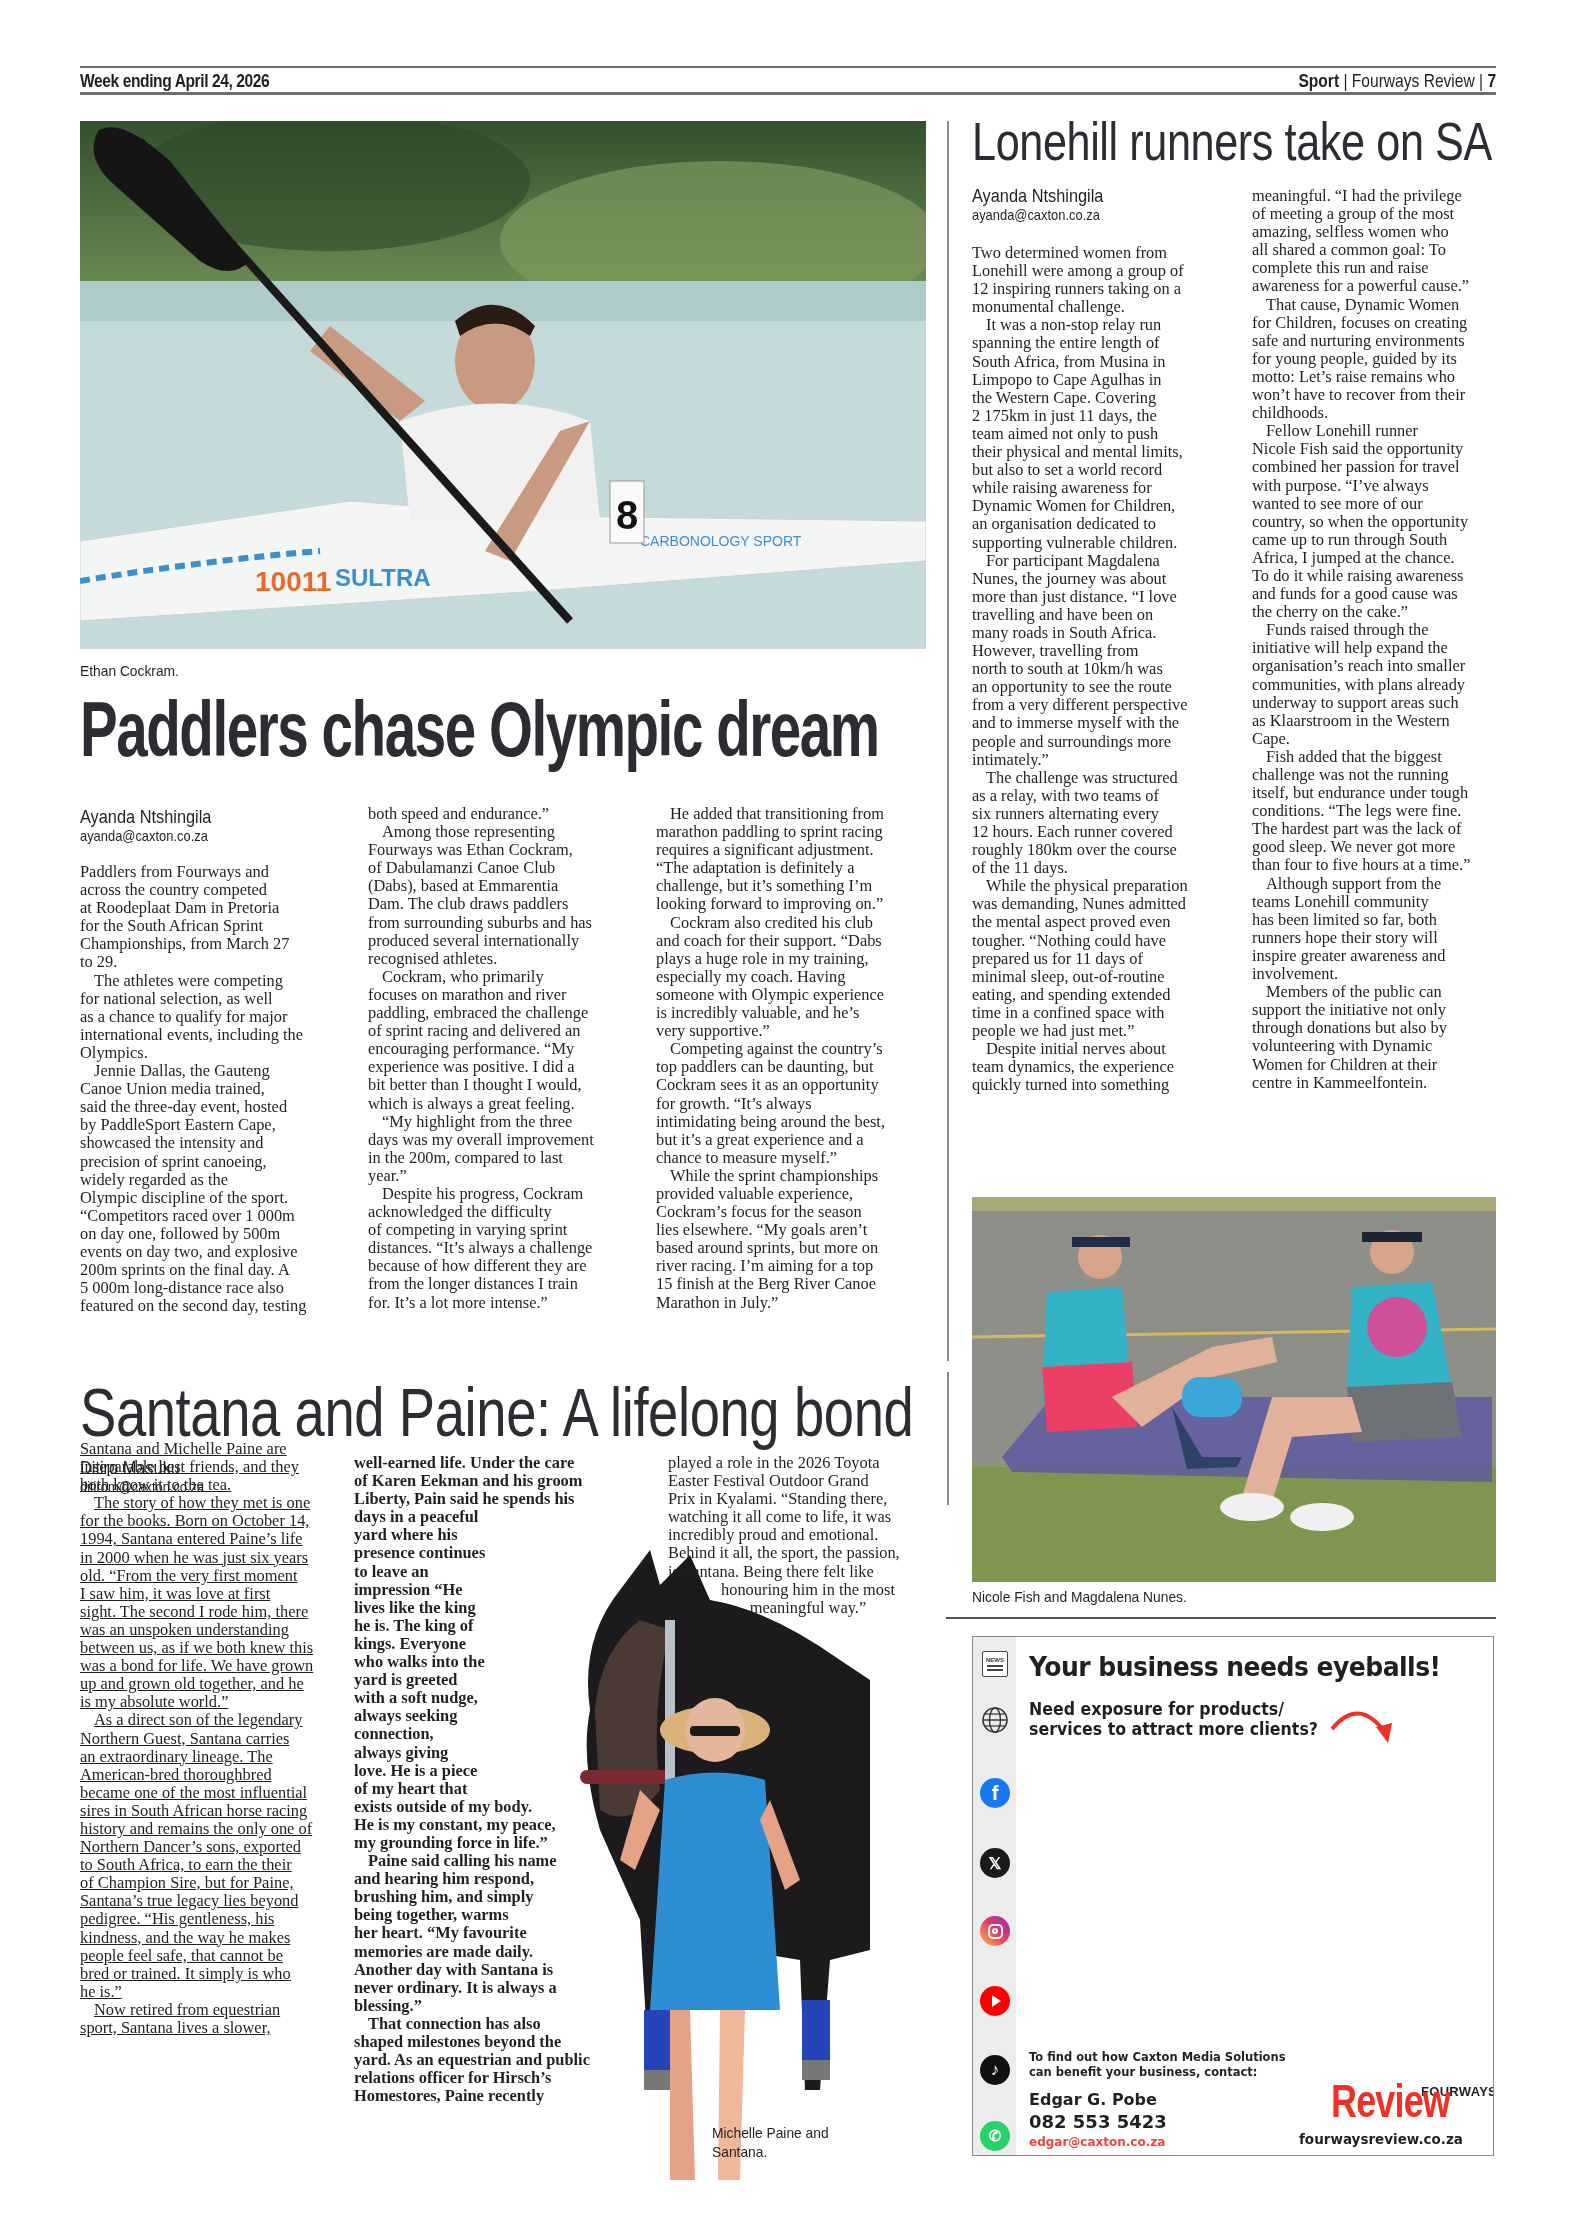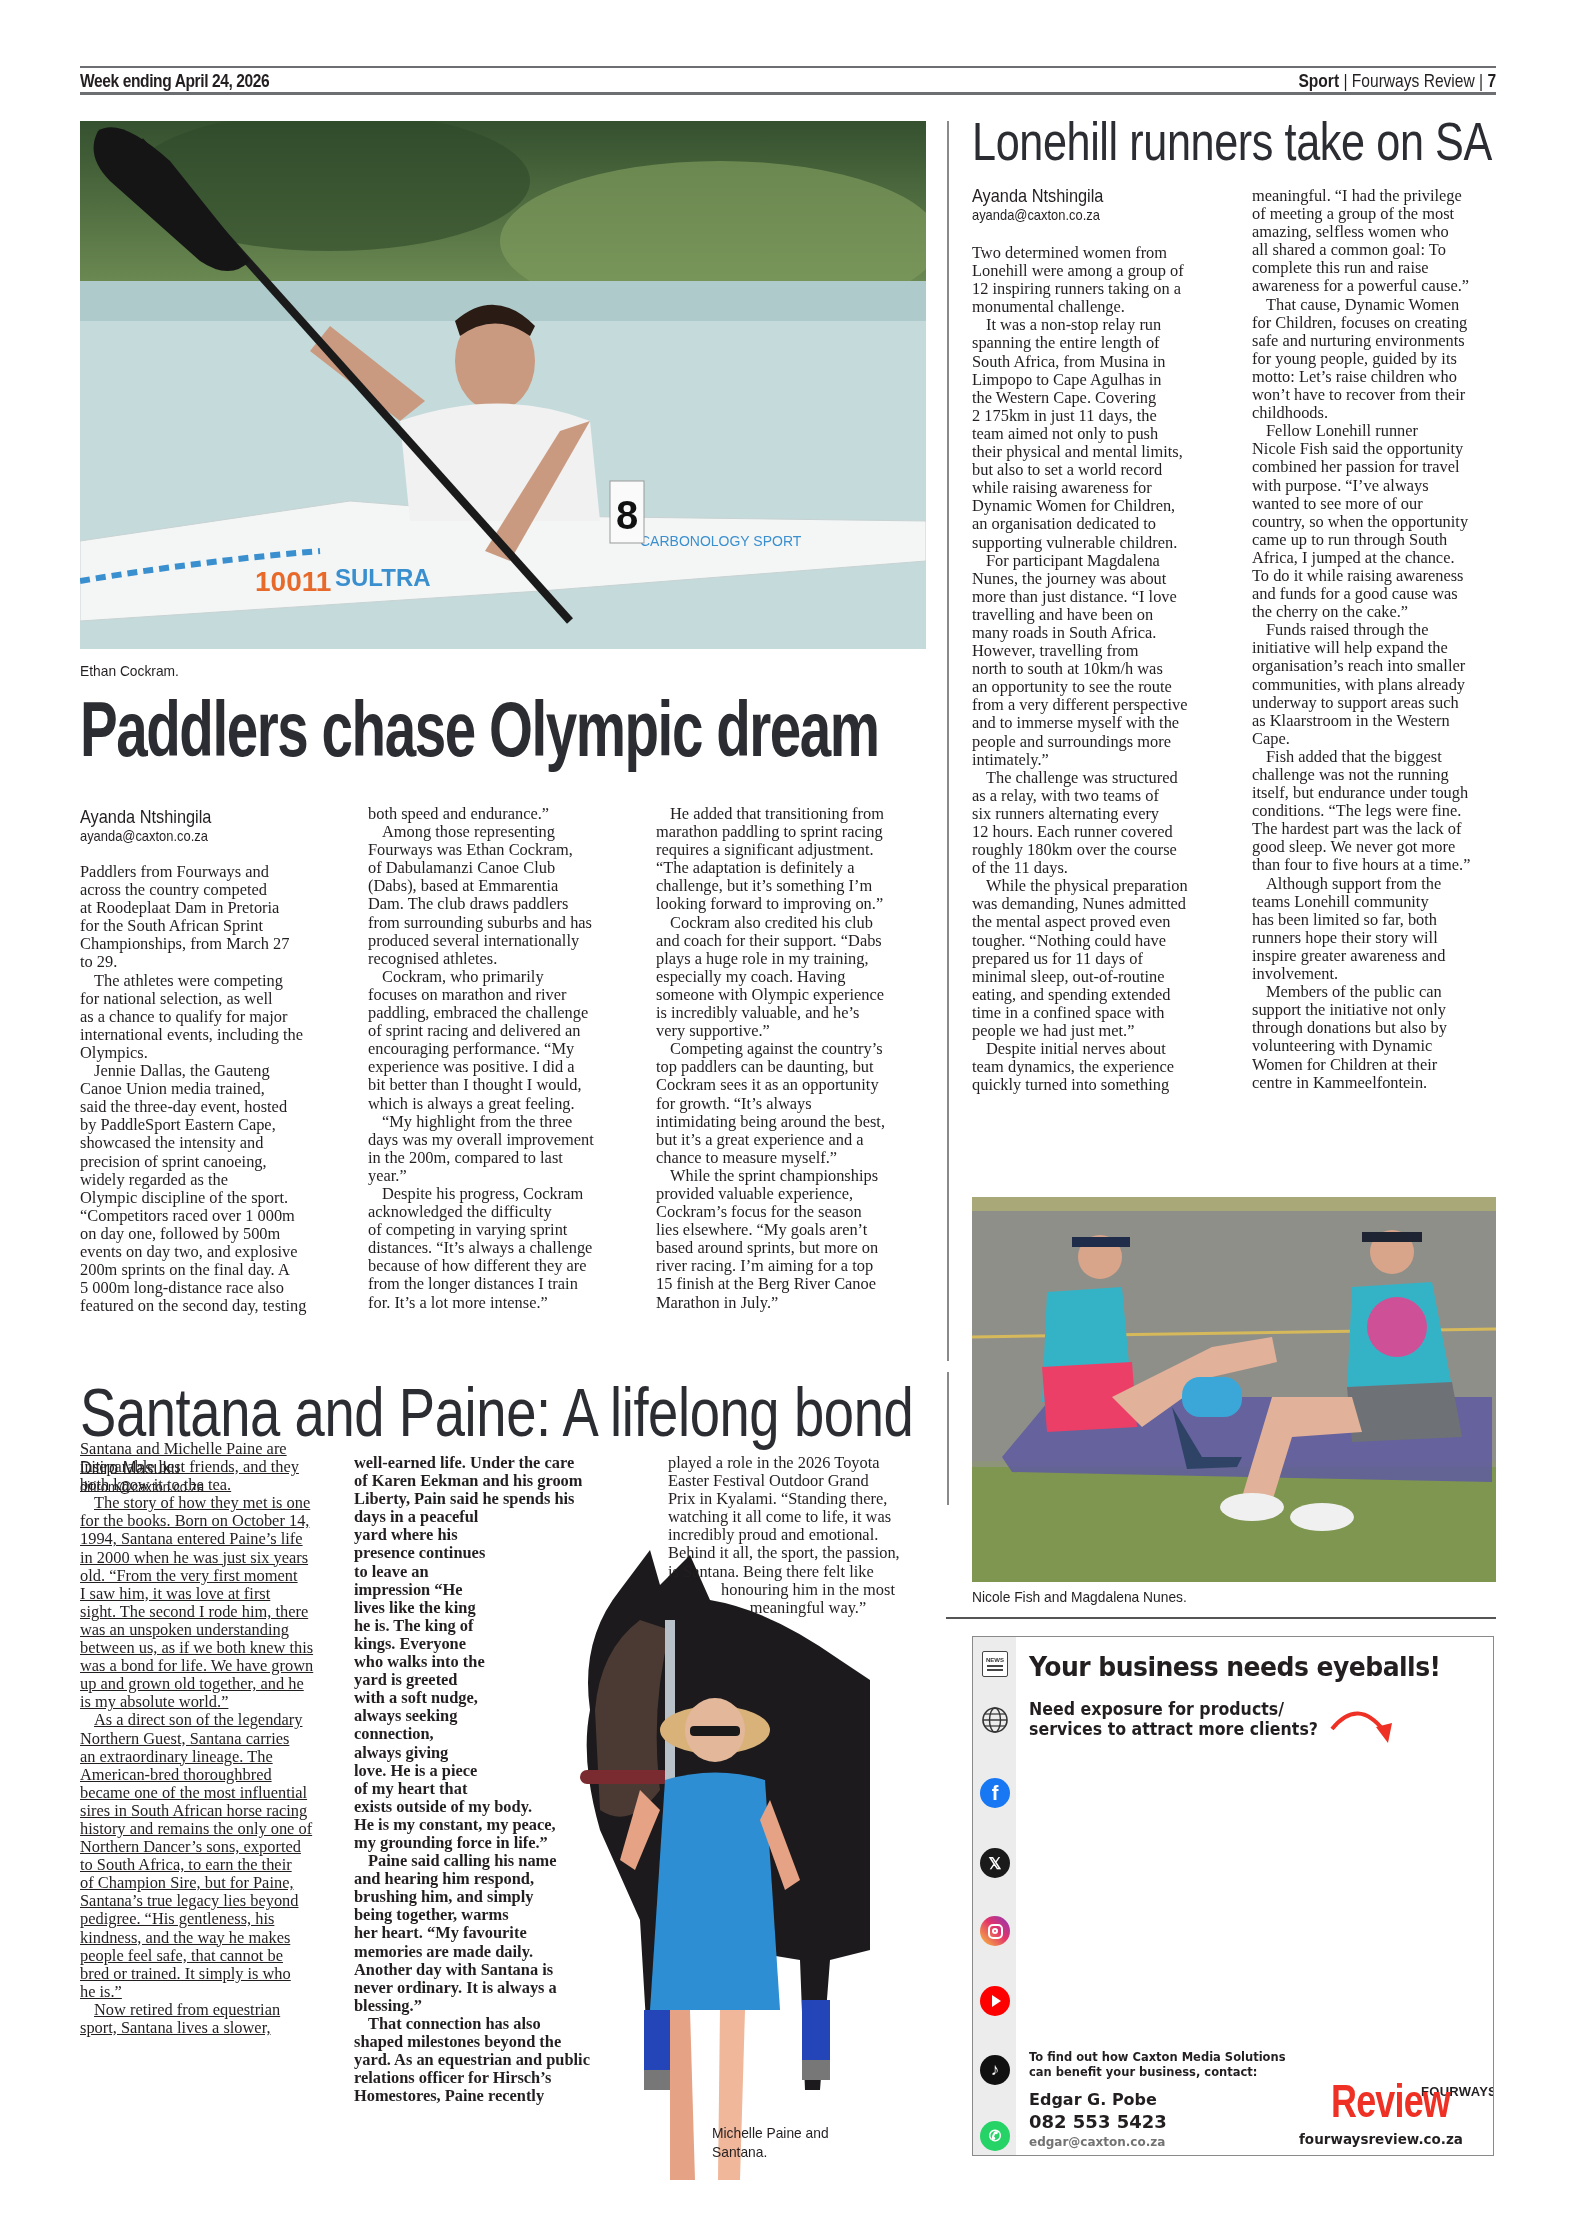--- a/index.html
+++ b/index.html
@@ -56,21 +56,21 @@
     background: linear-gradient(90deg, #ffffff 0%, #f2f4f4 22%, #b7a393 38%, #7d6a5c 55%, #5a4a42 75%, #3b3634 100%); }
   .ad-magnet-out { position: absolute; left: 12px; top: 22px; width: 280px; height: 236px; border-radius: 118px 0 0 118px; background: #e0313b; }
   .ad-magnet-in { position: absolute; left: 52px; top: 60px; width: 240px; height: 160px; border-radius: 80px 0 0 80px; background: rgba(255,255,255,0.92); }
   .ad-tip { position: absolute; width: 30px; height: 40px; background: #53b5b8; }
   .ad-bolt { position: absolute; width: 70px; height: 18px; background: #f7c836; transform: skewX(-30deg); }
   .ad-aud { position: absolute; left: 64px; top: 98px; width: 120px; text-align: center; font-family: "DejaVu Sans", sans-serif; font-size: 13.5px; line-height: 17px; color: #3a3a3a; }
   .ad-num { position: absolute; left: 48px; top: 152px; width: 150px; text-align: center; font-family: "DejaVu Sans", sans-serif; font-weight: bold; font-size: 21px; color: #ee3124; white-space: nowrap; }
   .ad-contact-lead { position: absolute; left: 56px; top: 413px; font-family: "DejaVu Sans", sans-serif; font-weight: bold; font-size: 11.5px; line-height: 15px; color: #231f20; white-space: nowrap; }
   .ad-name { position: absolute; left: 56px; top: 453px; font-family: "DejaVu Sans", sans-serif; font-weight: bold; font-size: 16px; color: #231f20; white-space: nowrap; }
   .ad-phone { position: absolute; left: 56px; top: 474px; font-family: "DejaVu Sans", sans-serif; font-weight: bold; font-size: 18px; color: #231f20; white-space: nowrap; }
-  .ad-email { position: absolute; left: 56px; top: 498px; font-family: "DejaVu Sans", sans-serif; font-weight: bold; font-size: 12px; color: #737373; white-space: nowrap; }
+  .ad-email { position: absolute; left: 56px; top: 498px; font-family: "DejaVu Sans", sans-serif; font-weight: bold; font-size: 12px; color: #ef4444; white-space: nowrap; }
   .ad-brand-small { position: absolute; left: 448px; top: 447px; font-family: "Liberation Sans", sans-serif; font-size: 13px; color: #231f20; font-weight: bold; letter-spacing: 0.3px; }
   .ad-brand { position: absolute; left: 358px; top: 444px; font-family: "Liberation Sans", sans-serif; font-weight: bold; font-size: 46px; line-height: 40px; color: #ee3124; transform: scaleX(0.78); transform-origin: left top; letter-spacing: -1px; }
   .ad-url { position: absolute; left: 326px; top: 494px; font-family: "DejaVu Sans", sans-serif; font-weight: bold; font-size: 13.5px; color: #231f20; white-space: nowrap; }
 </style>
 </head>
 <body>
 
 <div class="abs hdr-rule-top"></div>
 <div class="abs hdr-left">Week ending April 24, 2026</div>
 <div class="abs hdr-right">
@@ -274,21 +274,21 @@
     <span class="ln">meaningful. “I had the privilege</span>
     <span class="ln">of meeting a group of the most</span>
     <span class="ln">amazing, selfless women who</span>
     <span class="ln">all shared a common goal: To</span>
     <span class="ln">complete this run and raise</span>
     <span class="ln">awareness for a powerful cause.”</span>
     <span class="ln ind">That cause, Dynamic Women</span>
     <span class="ln">for Children, focuses on creating</span>
     <span class="ln">safe and nurturing environments</span>
     <span class="ln">for young people, guided by its</span>
-    <span class="ln">motto: Let’s raise children who</span>
+    <span class="ln">motto: Let’s raise remains who</span>
     <span class="ln">won’t have to recover from their</span>
     <span class="ln">childhoods.</span>
     <span class="ln ind">Fellow Lonehill runner</span>
     <span class="ln">Nicole Fish said the opportunity</span>
     <span class="ln">combined her passion for travel</span>
     <span class="ln">with purpose. “I’ve always</span>
     <span class="ln">wanted to see more of our</span>
     <span class="ln">country, so when the opportunity</span>
     <span class="ln">came up to run through South</span>
     <span class="ln">Africa, I jumped at the chance.</span>

